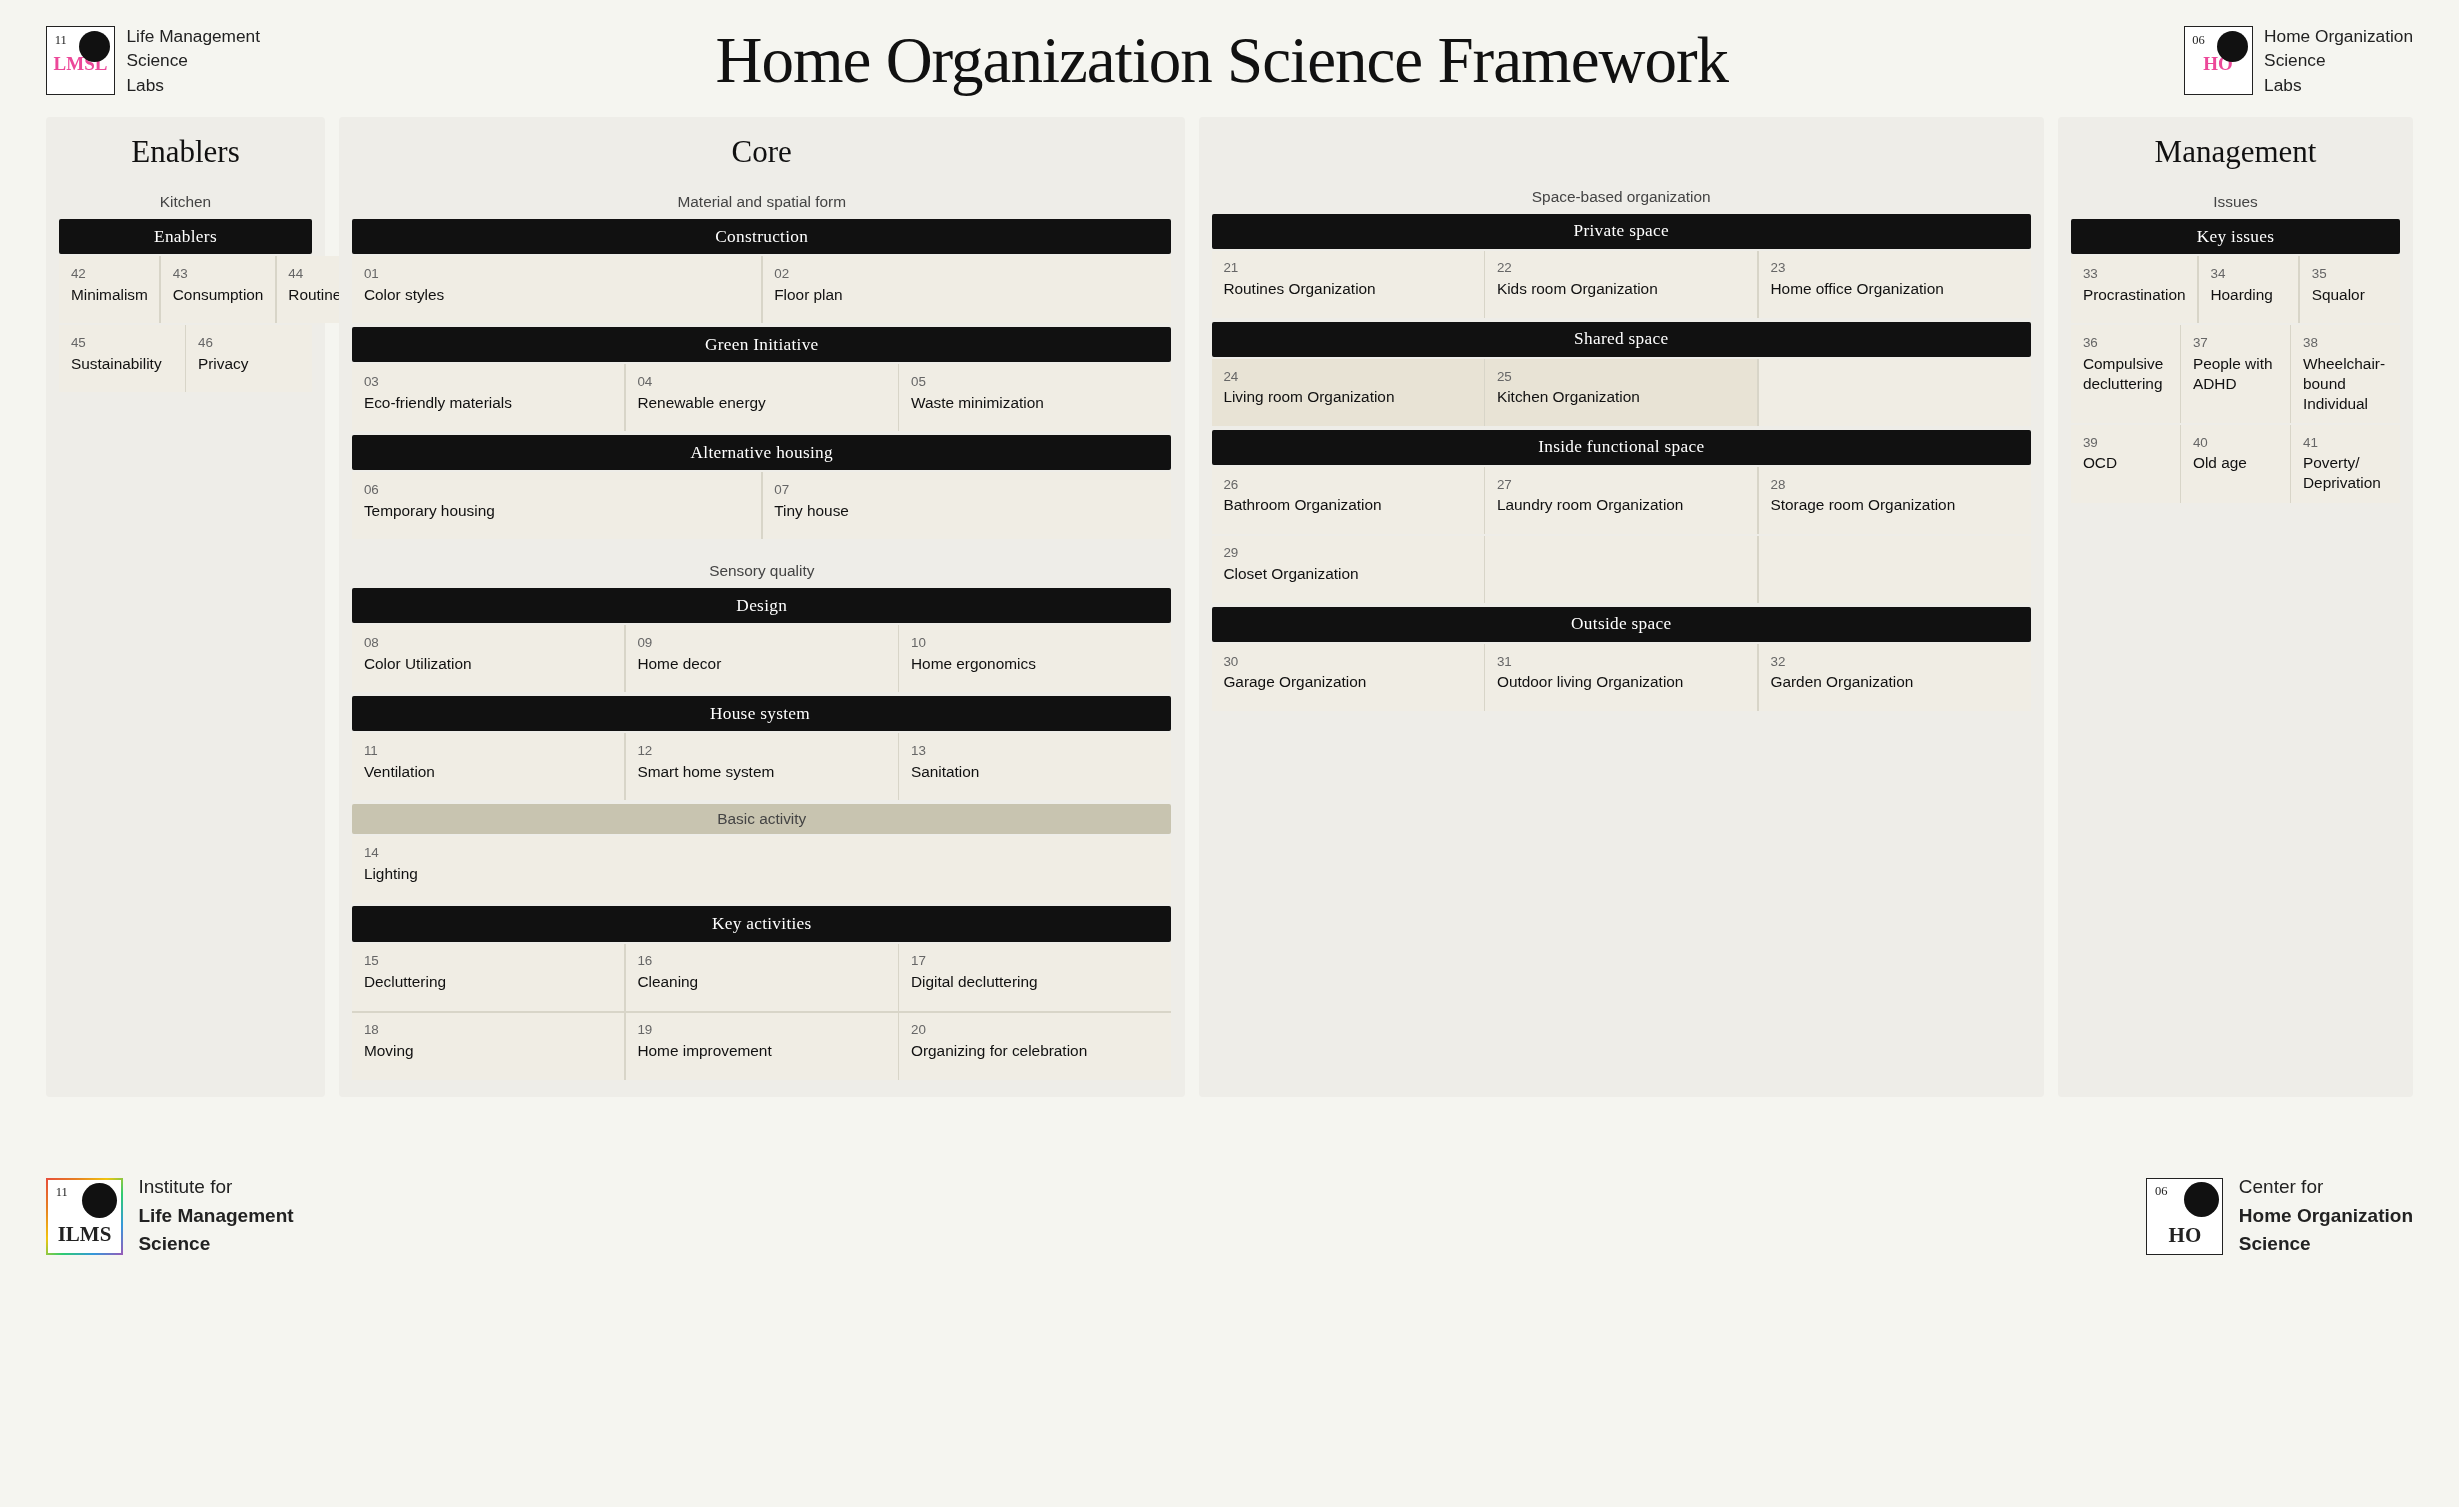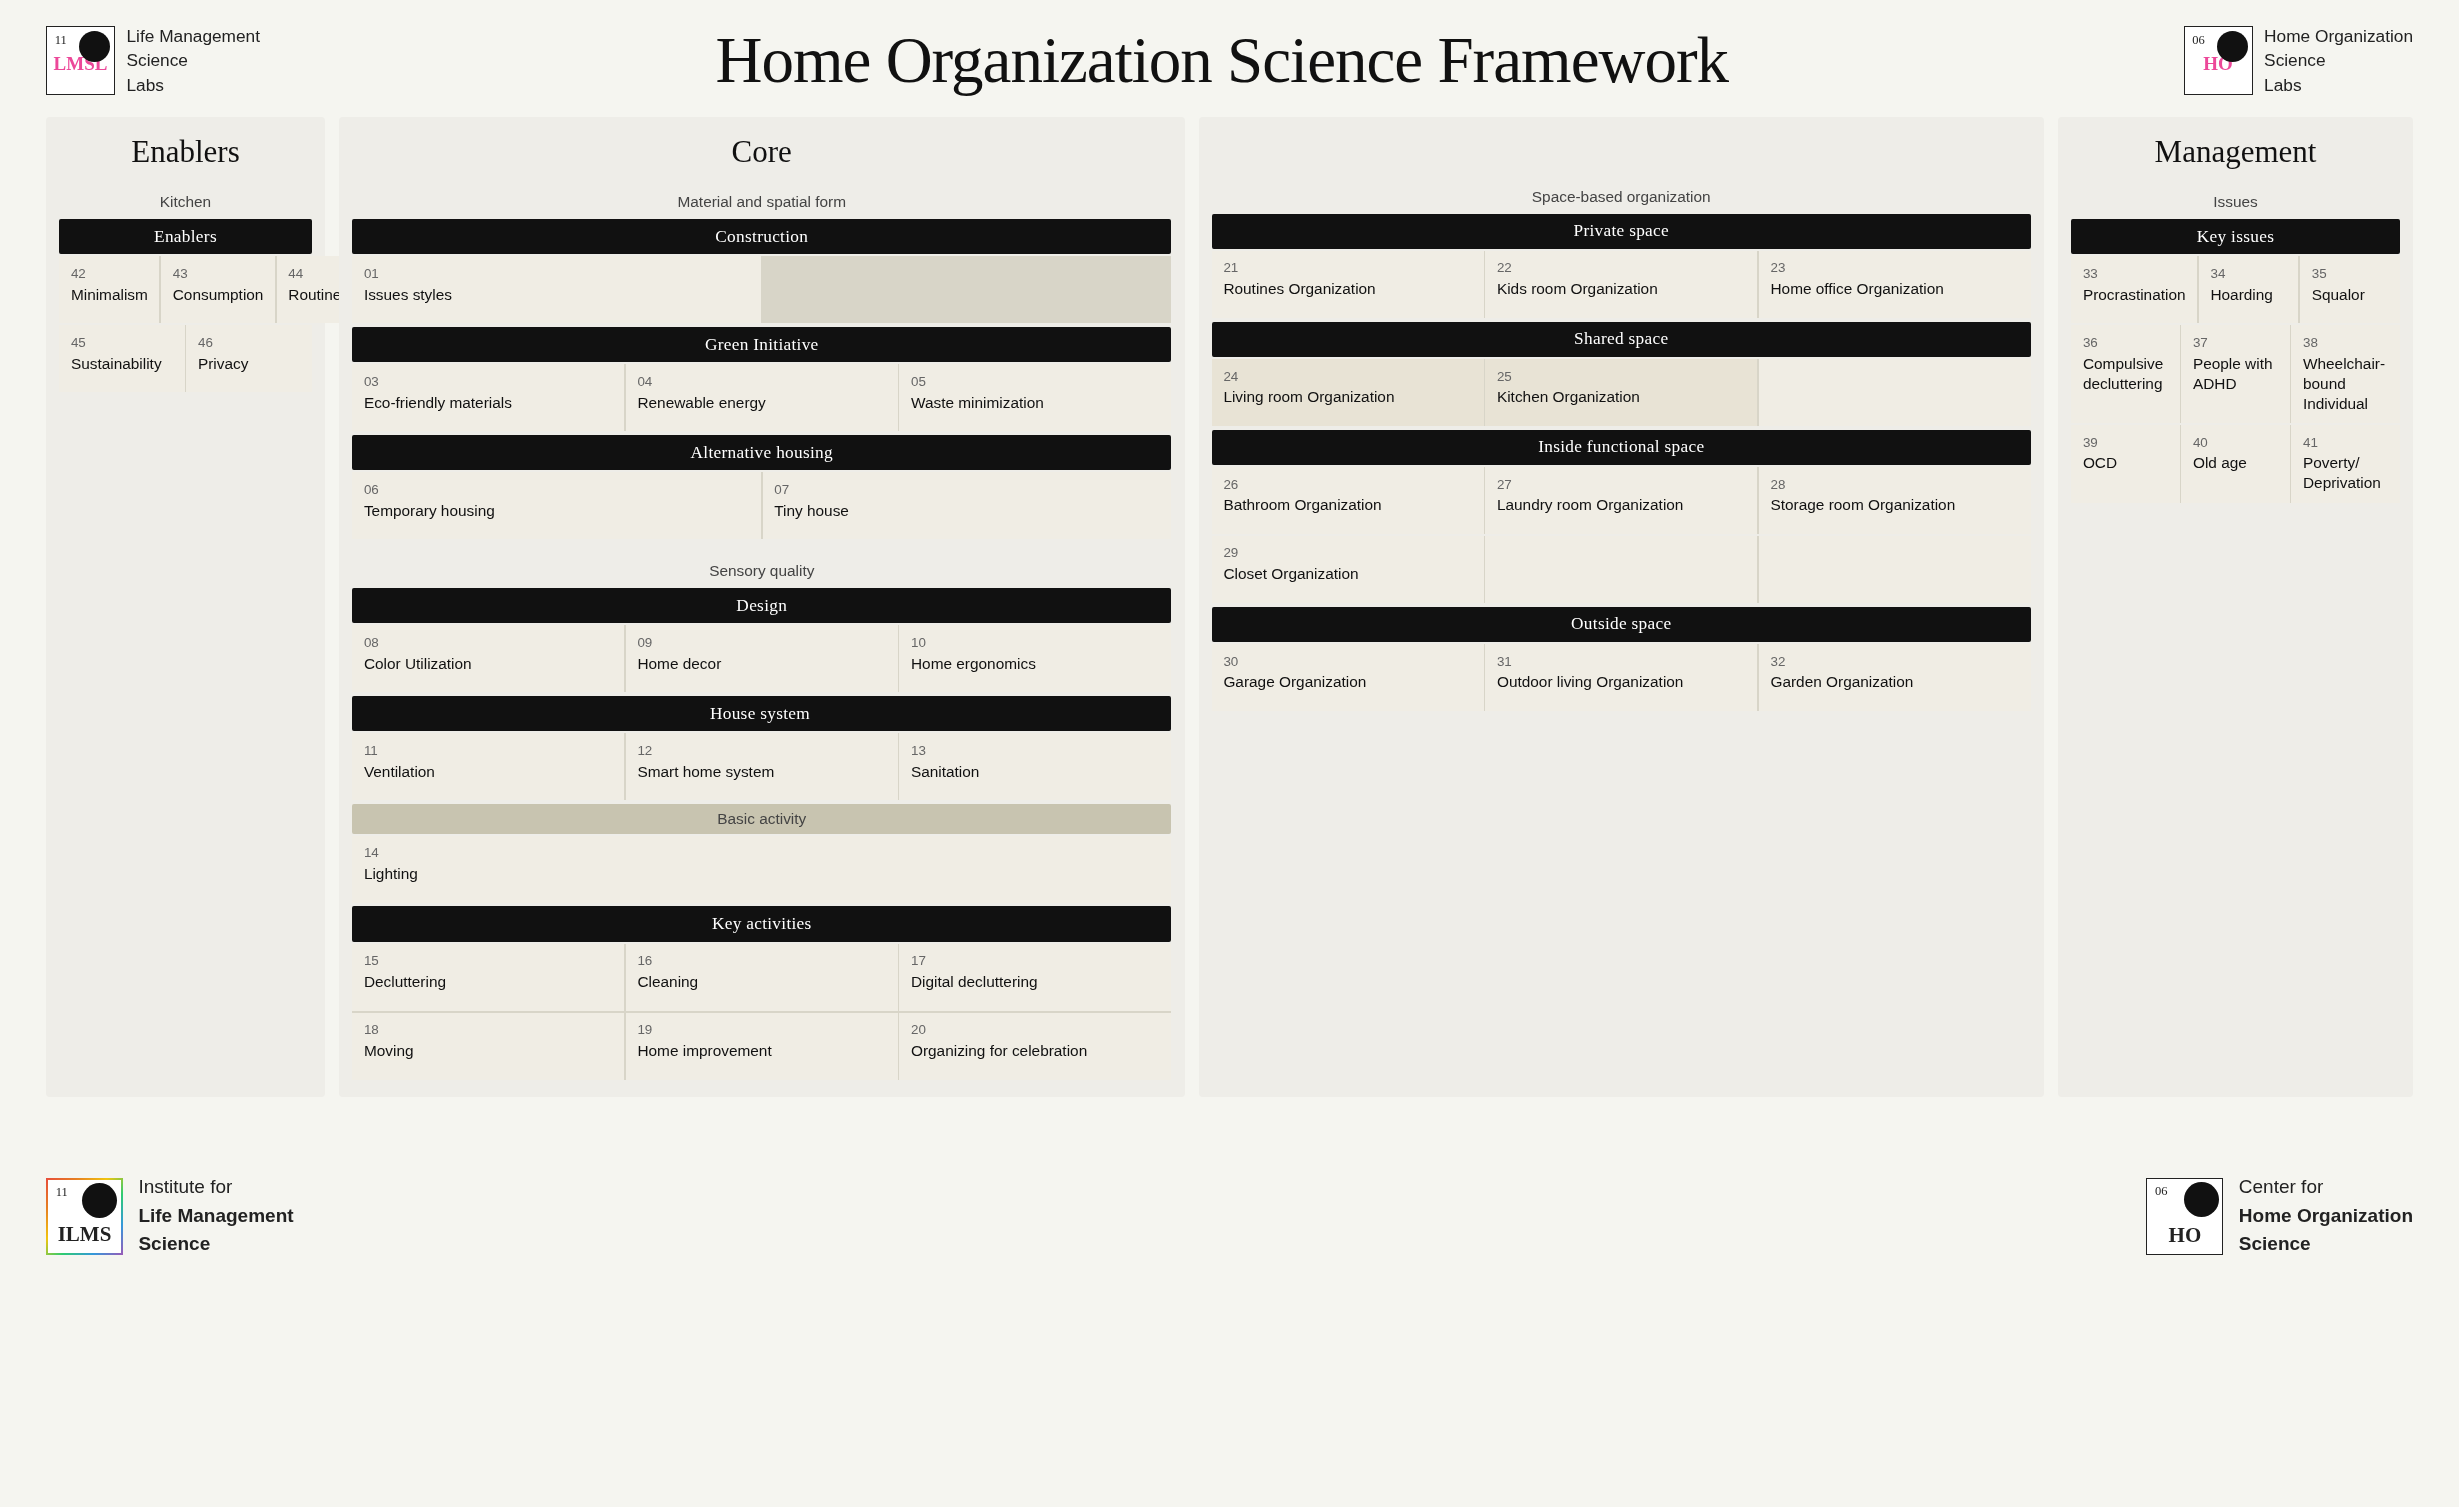--- a/index.html
+++ b/index.html
@@ -264,21 +264,25 @@
 
   <div class="section-bg">
     <div class="section-title">Core</div>
 
     <div class="category-label">Material and spatial form</div>
 
     <div class="sub-header mt4">Construction</div>
     <div class="cell-grid" style="grid-template-columns:1fr 1fr; margin-top:1.9px;">
       <div class="cell">
         <span class="cell-num">01</span>
-        <span class="cell-label">Issues styles</span>
+        <span class="cell-label">Color styles</span>
+      </div>
+      <div class="cell">
+        <span class="cell-num">02</span>
+        <span class="cell-label">Floor plan</span>
       </div>
     </div>
 
     <div class="sub-header" style="margin-top:3.8px;">Green Initiative</div>
     <div class="cell-grid" style="grid-template-columns:1fr 1fr 1fr; margin-top:1.9px;">
       <div class="cell">
         <span class="cell-num">03</span>
         <span class="cell-label">Eco-friendly materials</span>
       </div>
       <div class="cell">

